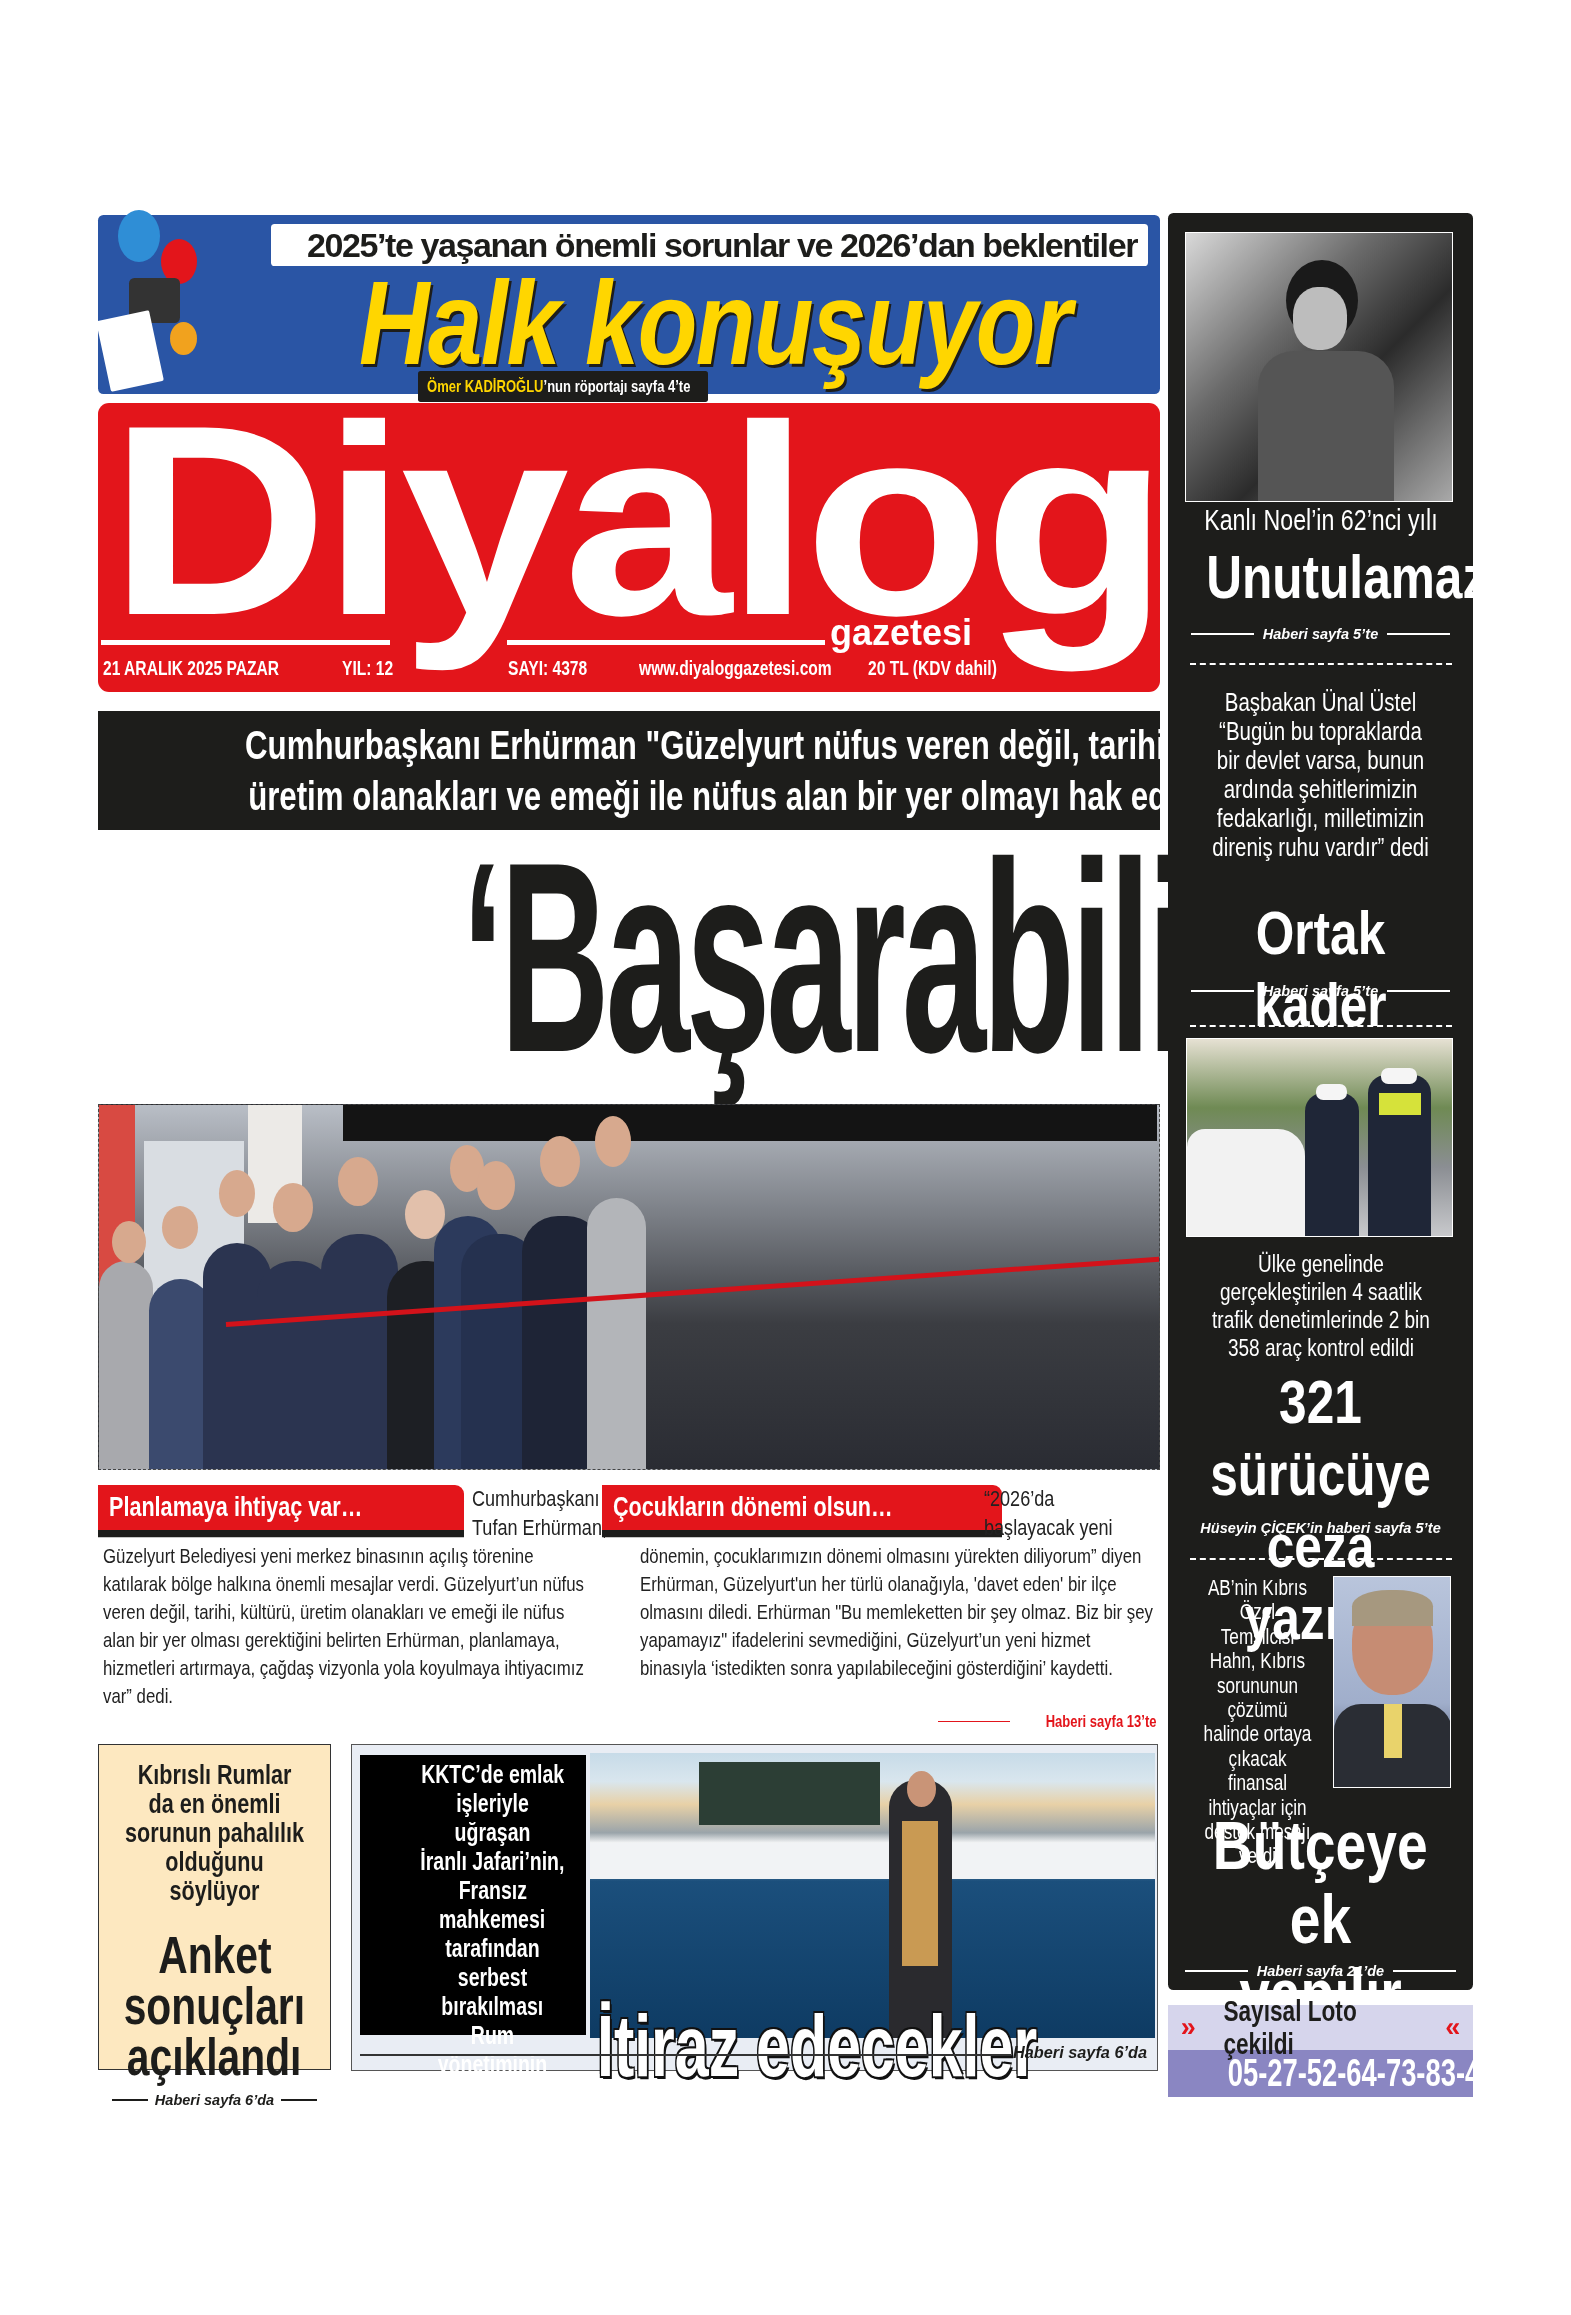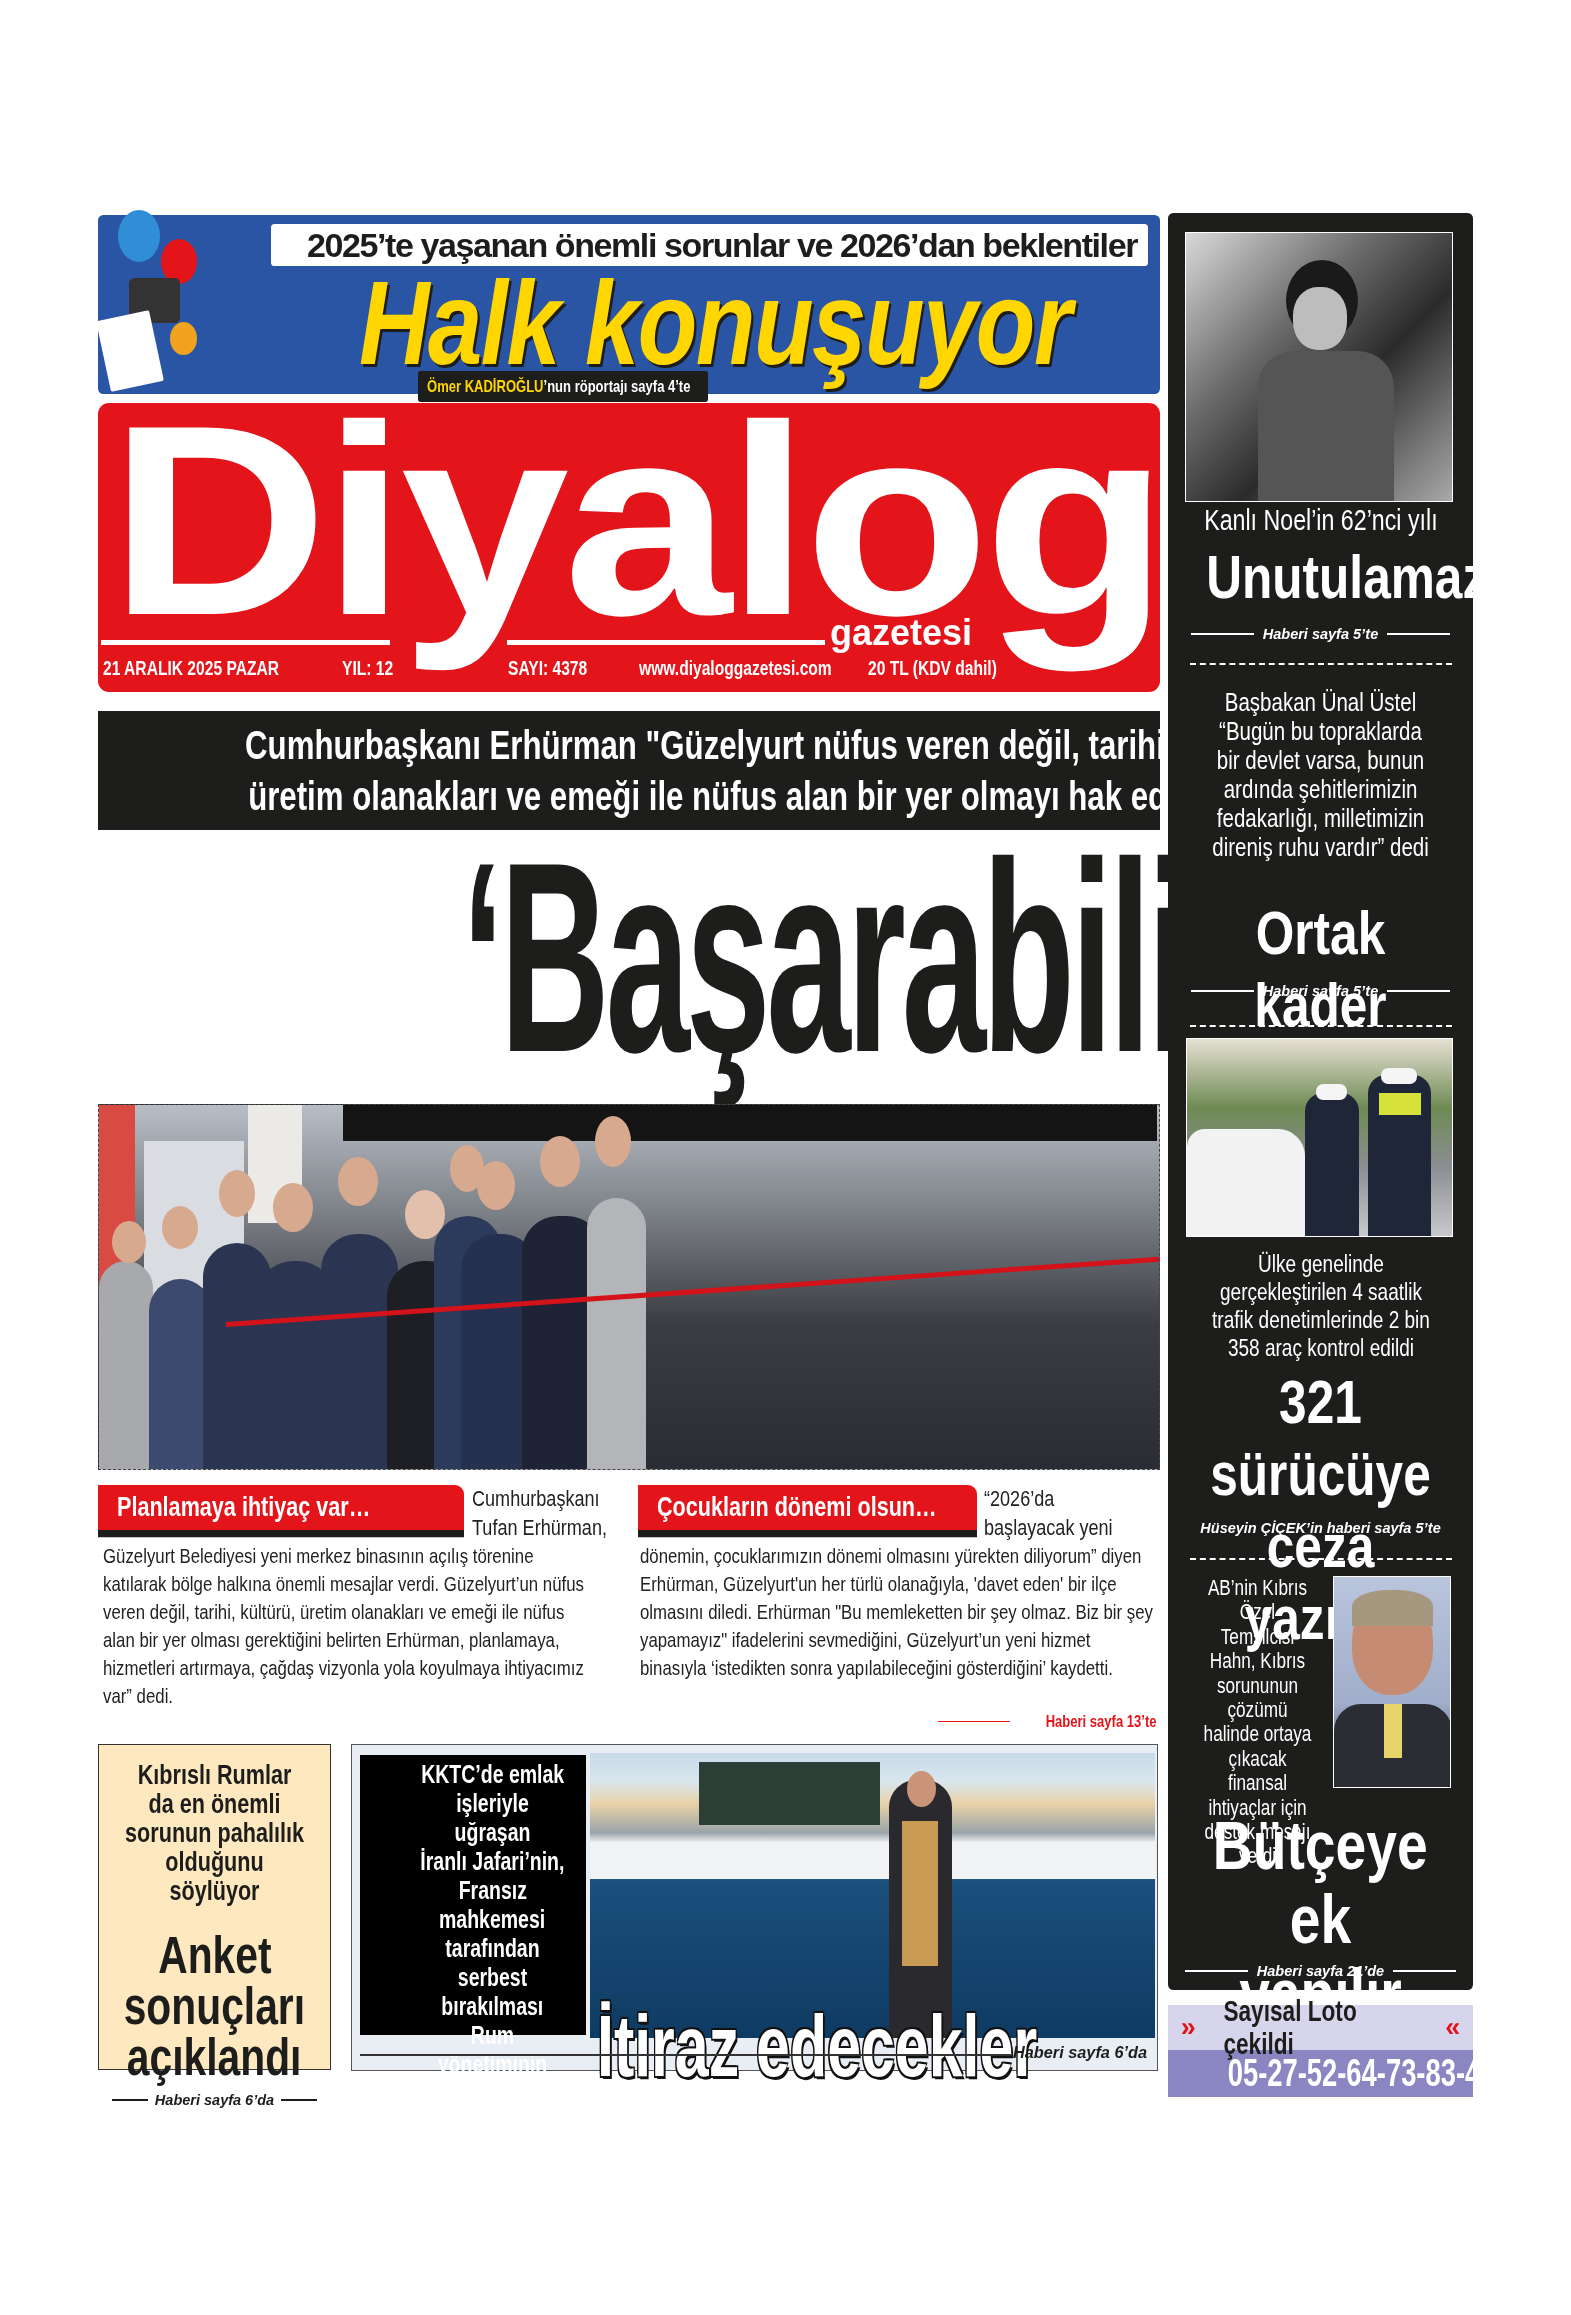--- a/index.html
+++ b/index.html
@@ -40,21 +40,21 @@
 
   
   #main-photo { left:98px; top:1104px; width:1062px; height:366px; border:1.8px dashed #444; box-sizing:border-box;
      background:linear-gradient(180deg,#b9bec6 0%,#7b7f86 30%,#3b3d42 60%,#2a2c33 100%); overflow:hidden; }
   .person { position:absolute; bottom:0; border-radius:36px 36px 0 0; background:#2b3450; }
   .head { position:absolute; border-radius:50%; background:#d7a98e; }
   #ribbon { position:absolute; left:127px; top:217px; width:941px; height:5.4px; background:#d3121a; transform:rotate(-4deg); transform-origin:left; }
 
   
   .art-tag { position:absolute; height:45px; background:#e3151b; color:#fff; font-weight:bold; font-size:27px;
-     line-height:45px; padding-left:19px; box-sizing:border-box; border-radius:0 9px 0 0;
+     line-height:45px; padding-left:11px; box-sizing:border-box; border-radius:0 9px 0 0;
      box-shadow:0 7.2px 0 #1d1d1b; white-space:nowrap; }
   .art-tag span { display:inline-block; transform:scaleX(0.8); transform-origin:left; }
   .art-text { position:absolute; font-size:21px; line-height:28px; color:#222; }
   .art-text .inner { transform:scaleX(0.8); transform-origin:left top; width:125%; }
   .art-lead { position:absolute; font-size:22.6px; line-height:29px; color:#222; }
   .art-lead .inner { transform:scaleX(0.8); transform-origin:left top; width:125%; }
   #see-13 { color:#e3151b; font-weight:bold; }
 
   
   #poll-box { left:98px; top:1744px; width:233px; height:326px; background:#fde8c0; border:1.8px solid #333; box-sizing:border-box; text-align:center; }
@@ -155,21 +155,21 @@
 </div>
 
 <div class="art-tag" style="left:98px;top:1485px;width:366px;"><span>Planlamaya ihtiyaç var…</span></div>
 <div class="art-lead" style="left:472px;top:1484px;width:136px;">
     <div class="inner">Cumhurbaşkanı Tufan Erhürman,</div>
   </div>
 <div class="art-text" style="left:103px;top:1542px;width:493px;">
     <div class="inner">Güzelyurt Belediyesi yeni merkez binasının açılış törenine katılarak bölge halkına önemli mesajlar verdi. Güzelyurt’un nüfus veren değil, tarihi, kültürü, üretim olanakları ve emeği ile nüfus alan bir yer olması gerektiğini belirten Erhürman, planlamaya, hizmetleri artırmaya, çağdaş vizyonla yola koyulmaya ihtiyacımız var” dedi.</div>
   </div>
 
-<div class="art-tag" style="left:638px;top:1485px;width:339px;"><span>Çocukların dönemi olsun…</span></div>
+<div class="art-tag" style="left:602px;top:1485px;width:400px;"><span>Çocukların dönemi olsun…</span></div>
 <div class="art-lead" style="left:984px;top:1484px;width:163px;">
     <div class="inner">“2026’da başlayacak yeni</div>
   </div>
 <div class="art-text" style="left:640px;top:1542px;width:516px;">
     <div class="inner">dönemin, çocuklarımızın dönemi olmasını yürekten diliyorum” diyen Erhürman, Güzelyurt'un her türlü olanağıyla, 'davet eden' bir ilçe olmasını diledi. Erhürman "Bu memleketten bir şey olmaz. Biz bir şey yapamayız" ifadelerini sevmediğini, Güzelyurt’un yeni hizmet binasıyla ‘istedikten sonra yapılabileceğini gösterdiğini’ kaydetti.</div>
   </div>
 <div class="abs" style="left:905px;top:1712px;width:251px;display:flex;align-items:center;justify-content:flex-end;gap:7.2px;">
   <span style="flex:0 0 72px;height:1.8px;background:#e3151b;"></span>
   <span id="see-13" style="font-size:16.3px;display:inline-block;transform:scaleX(0.8);transform-origin:right;white-space:nowrap;">Haberi sayfa 13’te</span>
 </div>

